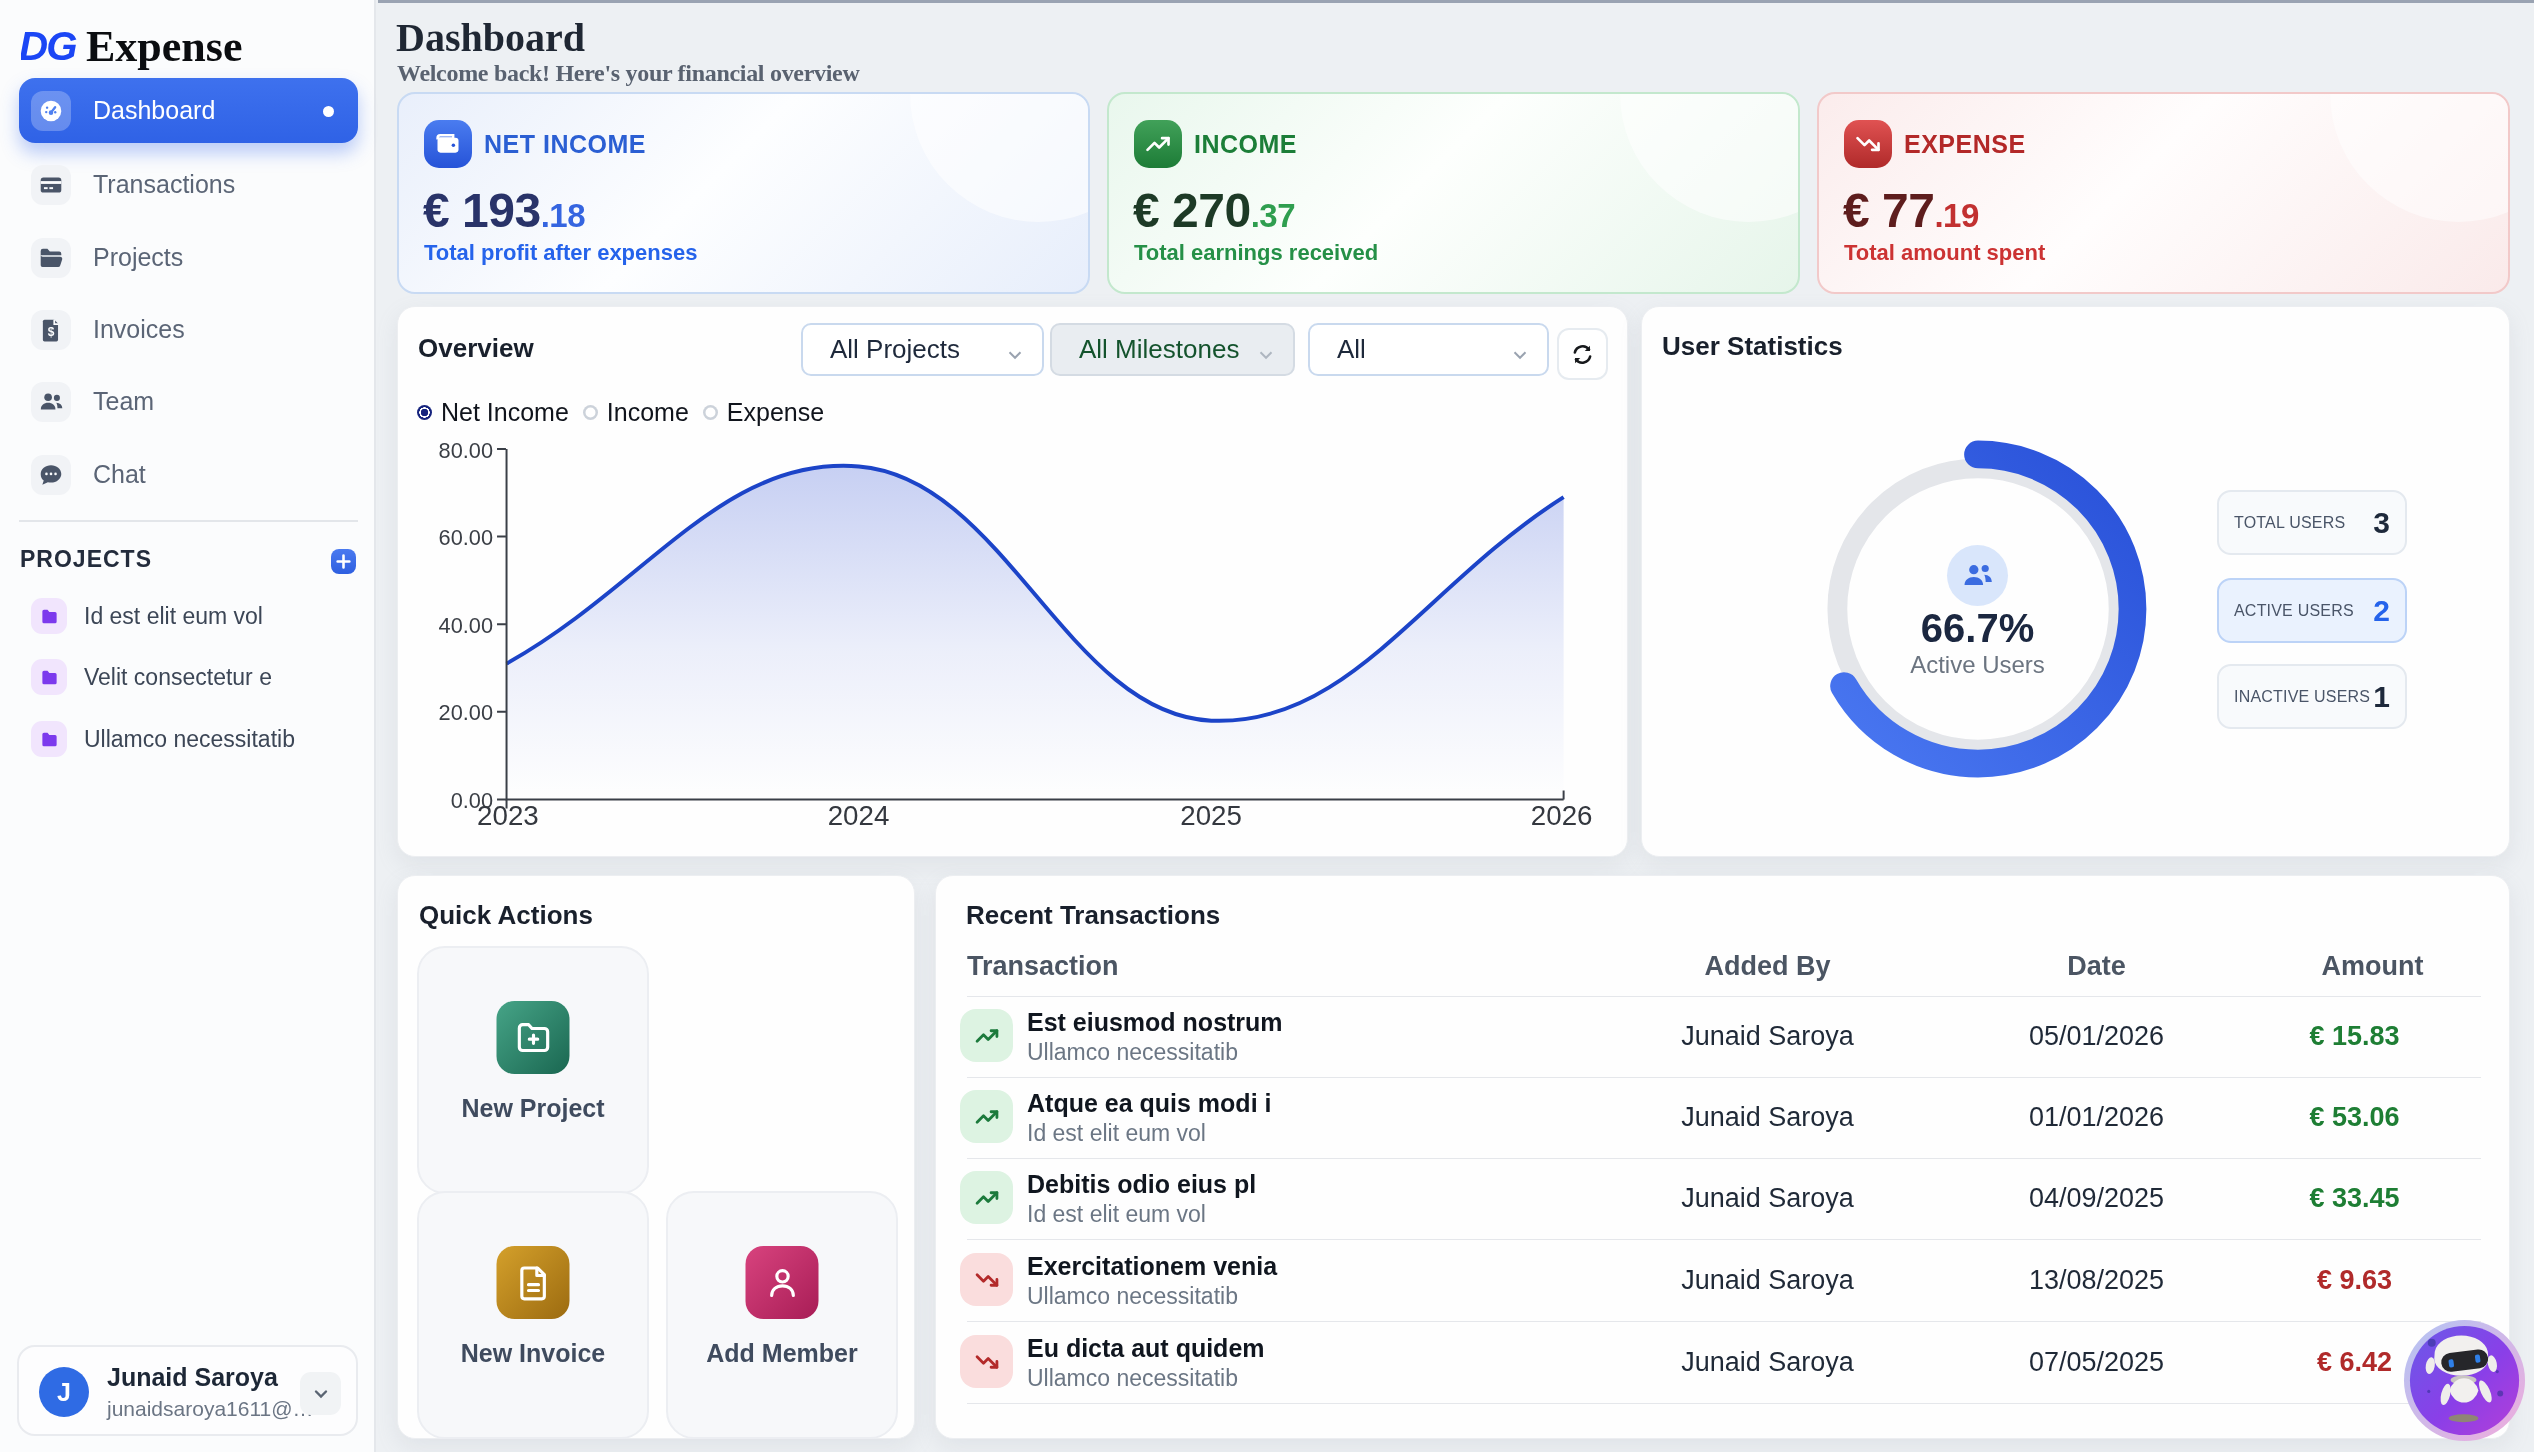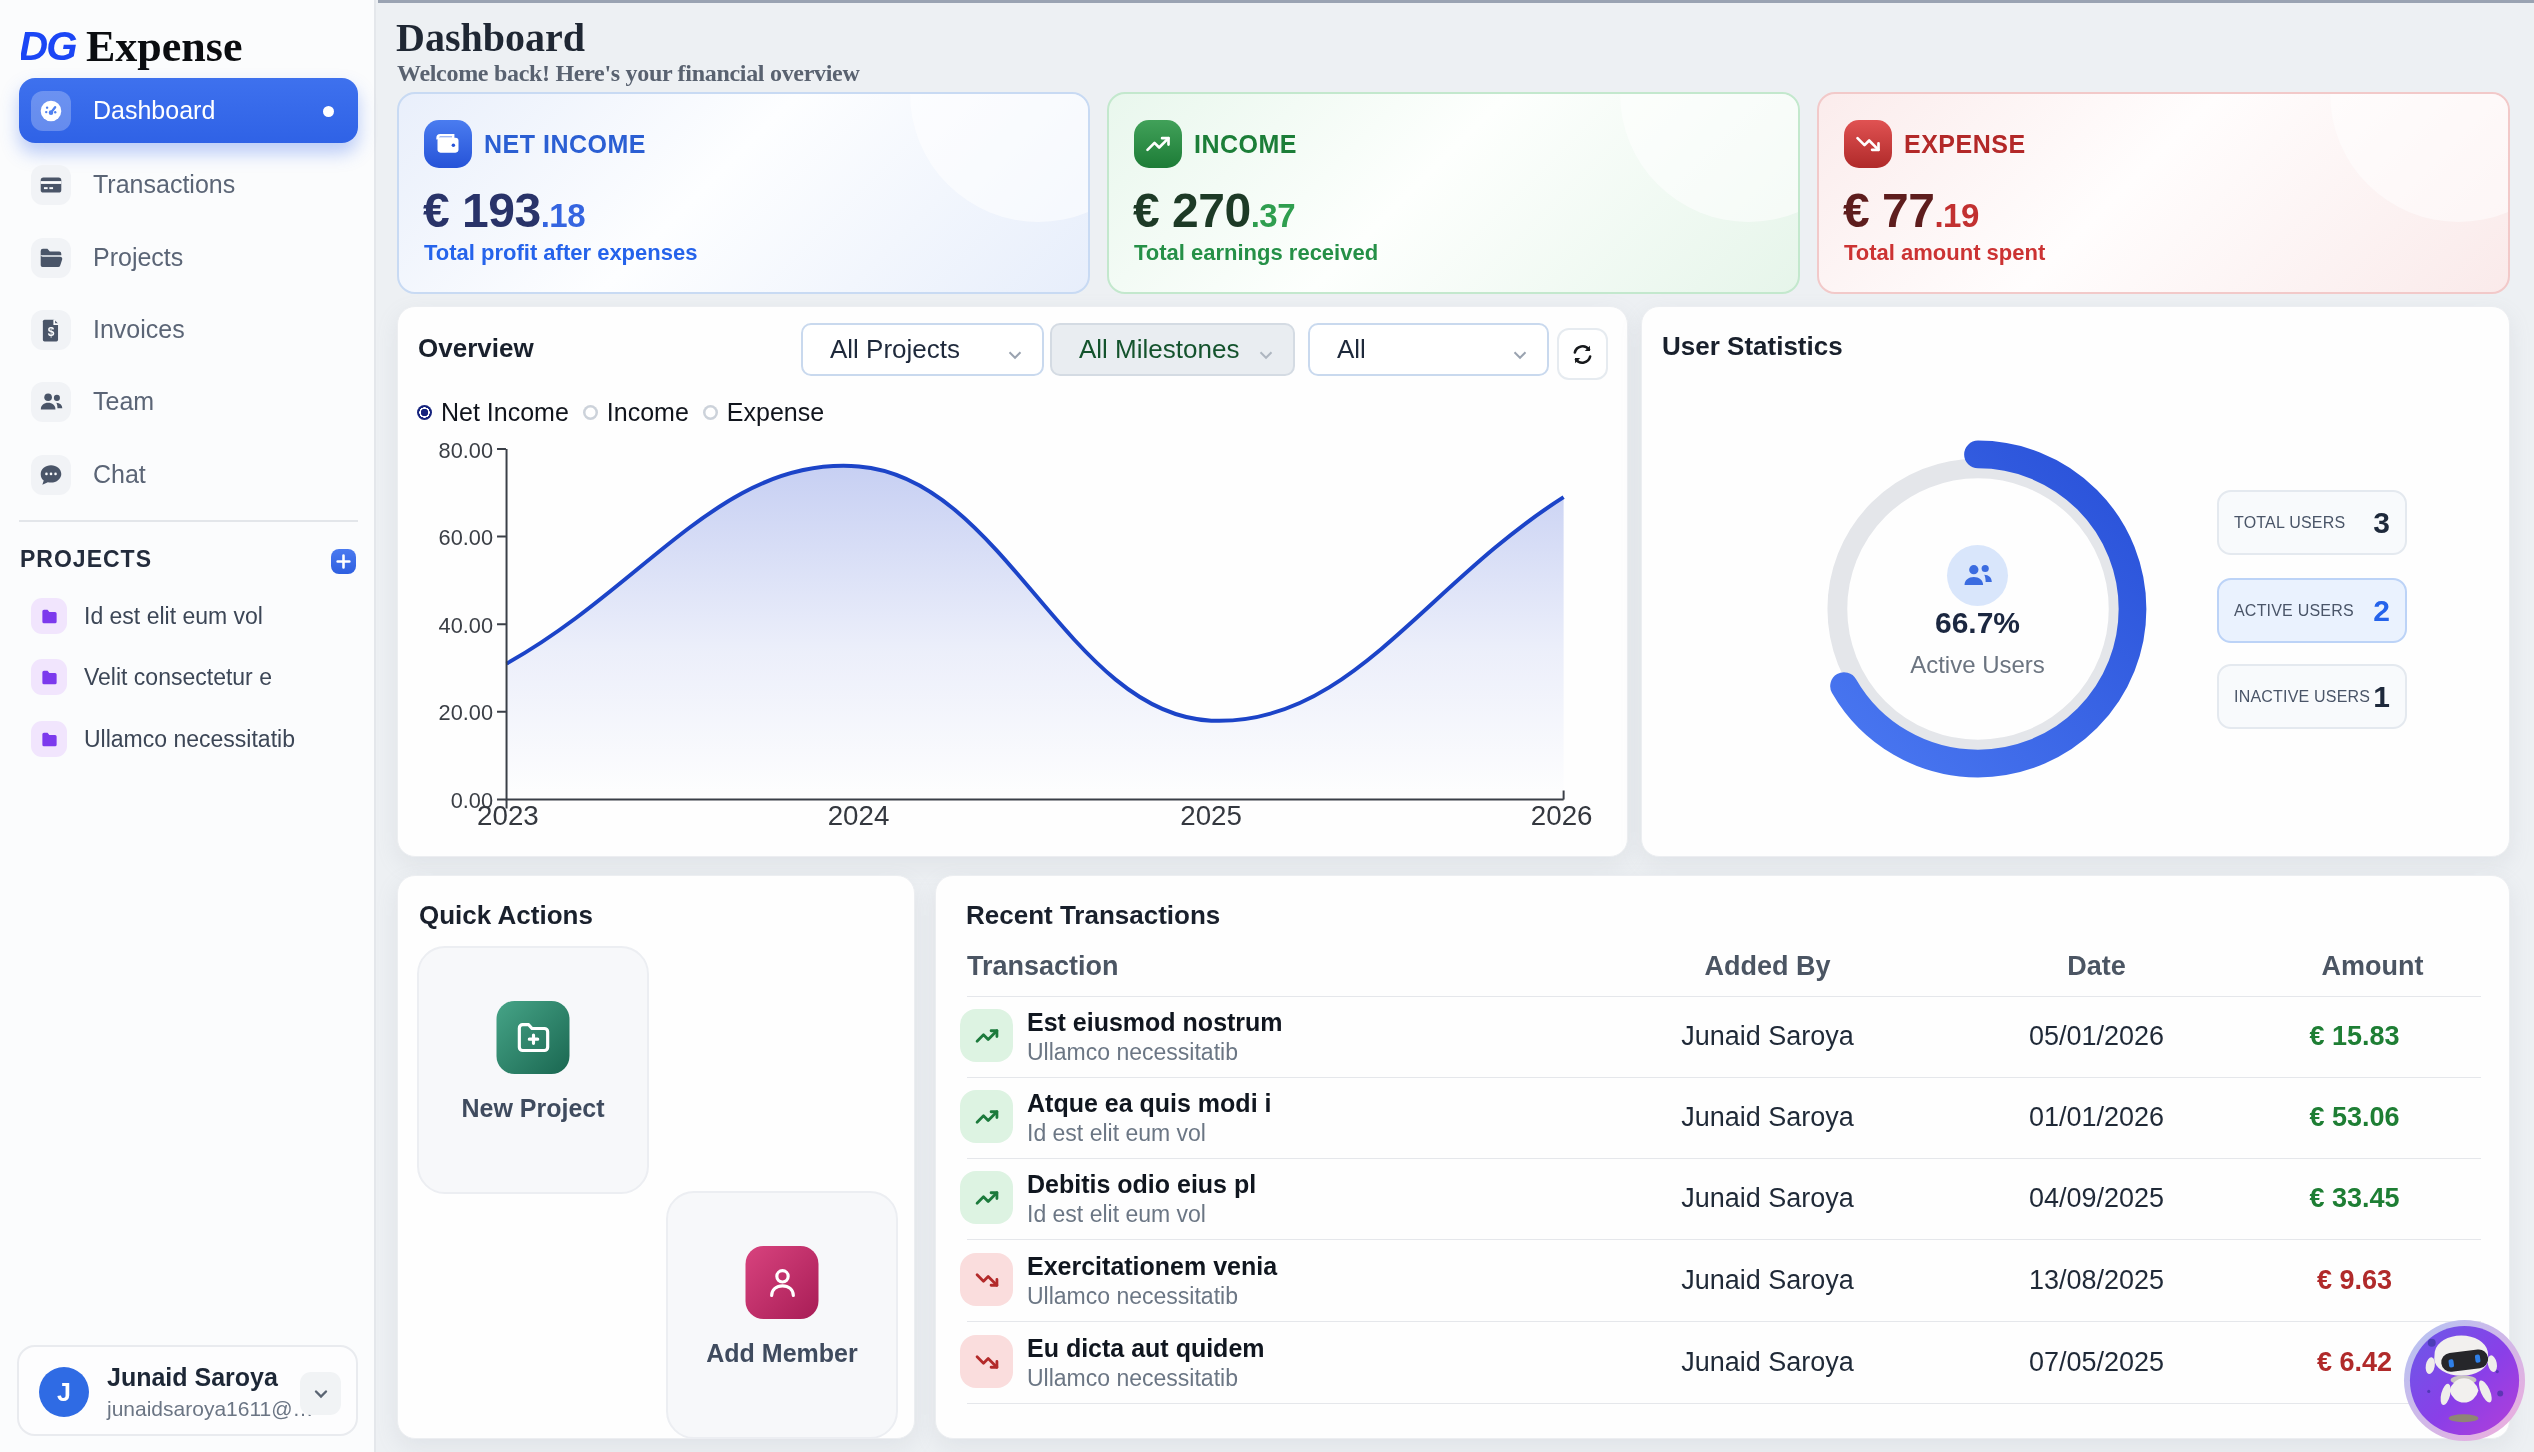--- a/index.html
+++ b/index.html
@@ -350,21 +350,21 @@
       </g>
     </svg>
     <div style="position:absolute; left:305px; top:238px; width:61px; height:61px; border-radius:50%; background:#d9e6fb; display:flex; align-items:center; justify-content:center;">
       <svg width="36" height="36" viewBox="0 0 24 24" fill="#3b6ce0">
           <circle cx="9.2" cy="7.8" r="3.1"></circle>
           <path d="M3 18 c0-3.3 2.7-5.4 6.2-5.4 s6.2 2.1 6.2 5.4 Z"></path>
           <circle cx="16.8" cy="7" r="2.4"></circle>
           <path d="M16.2 11.2 c2.9.1 5 1.9 5 4.8 h-4.1 c0-1.9-.3-3.5-.9-4.8 Z"></path>
         </svg>
     </div>
-    <div style="position:absolute; left:187px; top:299px; width:297px; text-align:center; font-size:30px; font-weight:800; color:#1b2740;">66.7%</div>
+    <div style="position:absolute; left:187px; top:299px; width:297px; text-align:center; font-size:40px; font-weight:800; color:#1b2740;">66.7%</div>
     <div style="position:absolute; left:187px; top:344px; width:297px; text-align:center; font-size:24px; color:#6b7480;">Active Users</div>
     <div class="upill" style="top:183px;">
         <span class="ul">TOTAL USERS</span>
         <span class="un">3</span>
       </div>
     <div class="upill hl" style="top:271px;">
         <span class="ul">ACTIVE USERS</span>
         <span class="un">2</span>
       </div>
     <div class="upill" style="top:357px;">
@@ -376,20 +376,30 @@
   <div class="panel" id="p-quick">
     <div class="ptitle" style="left:21px; top:24px;">Quick Actions</div>
     <div class="qtile" style="left:19px; top:70px;">
       <div class="qic" style="background:linear-gradient(135deg,#46a487,#1a6751);">
         <svg width="40" height="40" viewBox="0 0 24 24" fill="none" stroke="#fff" stroke-width="1.9" stroke-linecap="round" stroke-linejoin="round">
             <path d="M3.5 6 a2 2 0 0 1 2-2 h3.6 l2 2.3 h7.4 a2 2 0 0 1 2 2 v9.2 a2 2 0 0 1-2 2 h-13 a2 2 0 0 1-2-2 Z"></path>
             <path d="M12 10.2 v5 M9.5 12.7 h5"></path>
           </svg>
       </div>
       <div class="qlbl">New Project</div>
+    </div>
+    <div class="qtile" style="left:19px; top:315px;">
+      <div class="qic" style="background:linear-gradient(135deg,#d4a02b,#9c6b10);">
+        <svg width="40" height="40" viewBox="0 0 24 24" fill="none" stroke="#fff" stroke-width="1.9" stroke-linecap="round" stroke-linejoin="round">
+            <path d="M6.5 3 h8 l4 4 v13 a1.5 1.5 0 0 1-1.5 1.5 h-10.5 a1.5 1.5 0 0 1-1.5-1.5 v-15.5 a1.5 1.5 0 0 1 1.5-1.5 Z"></path>
+            <path d="M14 3 v4.5 h4.5"></path>
+            <path d="M9 13 h6 M9 16.5 h6"></path>
+          </svg>
+      </div>
+      <div class="qlbl">New Invoice</div>
     </div>
     <div class="qtile" style="left:268px; top:315px;">
       <div class="qic" style="background:linear-gradient(135deg,#d8437e,#a81d56);">
         <svg width="40" height="40" viewBox="0 0 24 24" fill="none" stroke="#fff" stroke-width="1.9" stroke-linecap="round" stroke-linejoin="round">
             <circle cx="12" cy="8" r="3.4"></circle>
             <path d="M5.5 19.5 c0-3.6 2.9-5.8 6.5-5.8 s6.5 2.2 6.5 5.8"></path>
           </svg>
       </div>
       <div class="qlbl">Add Member</div>
     </div>

